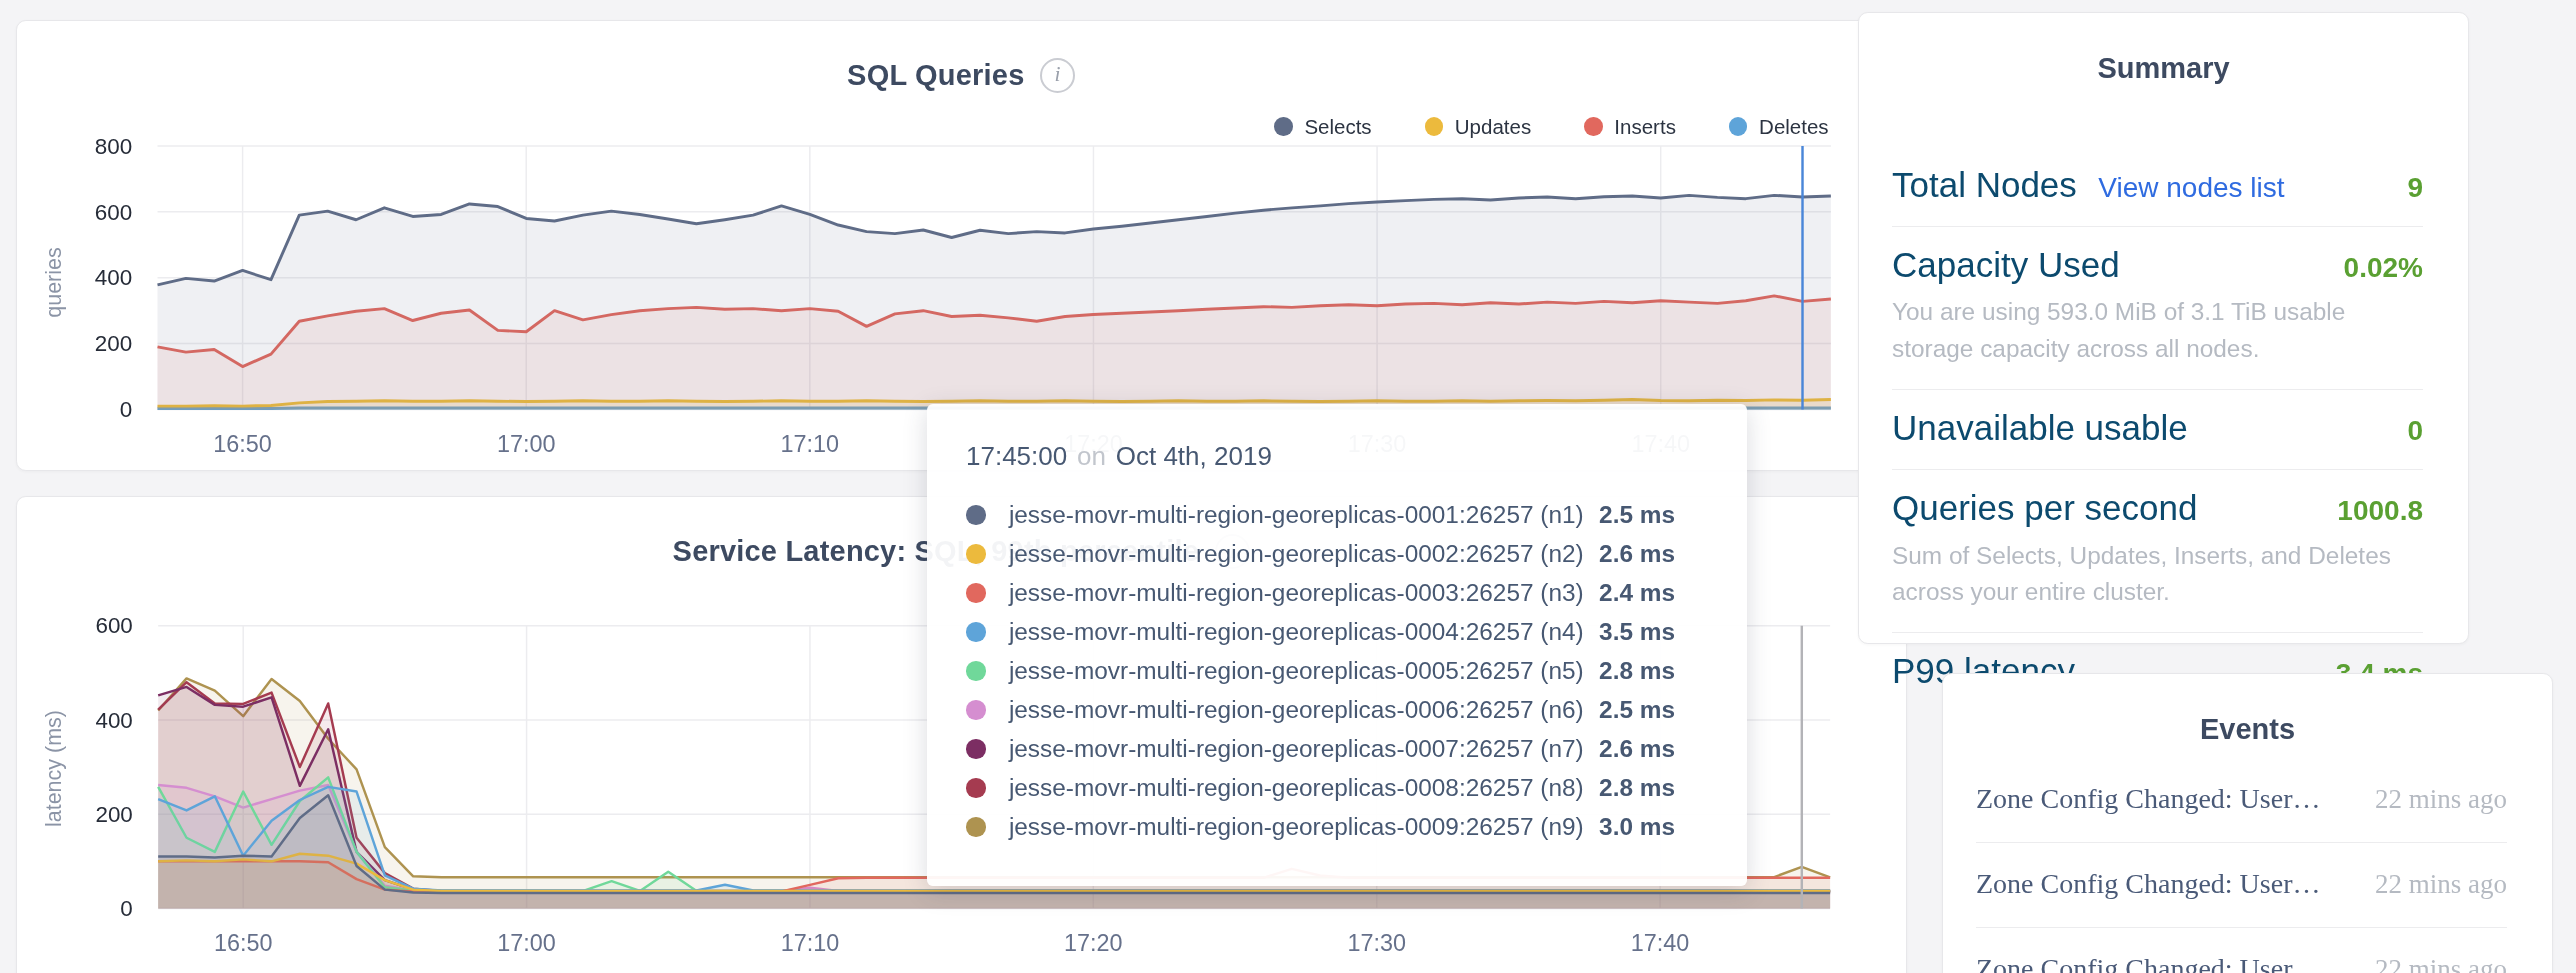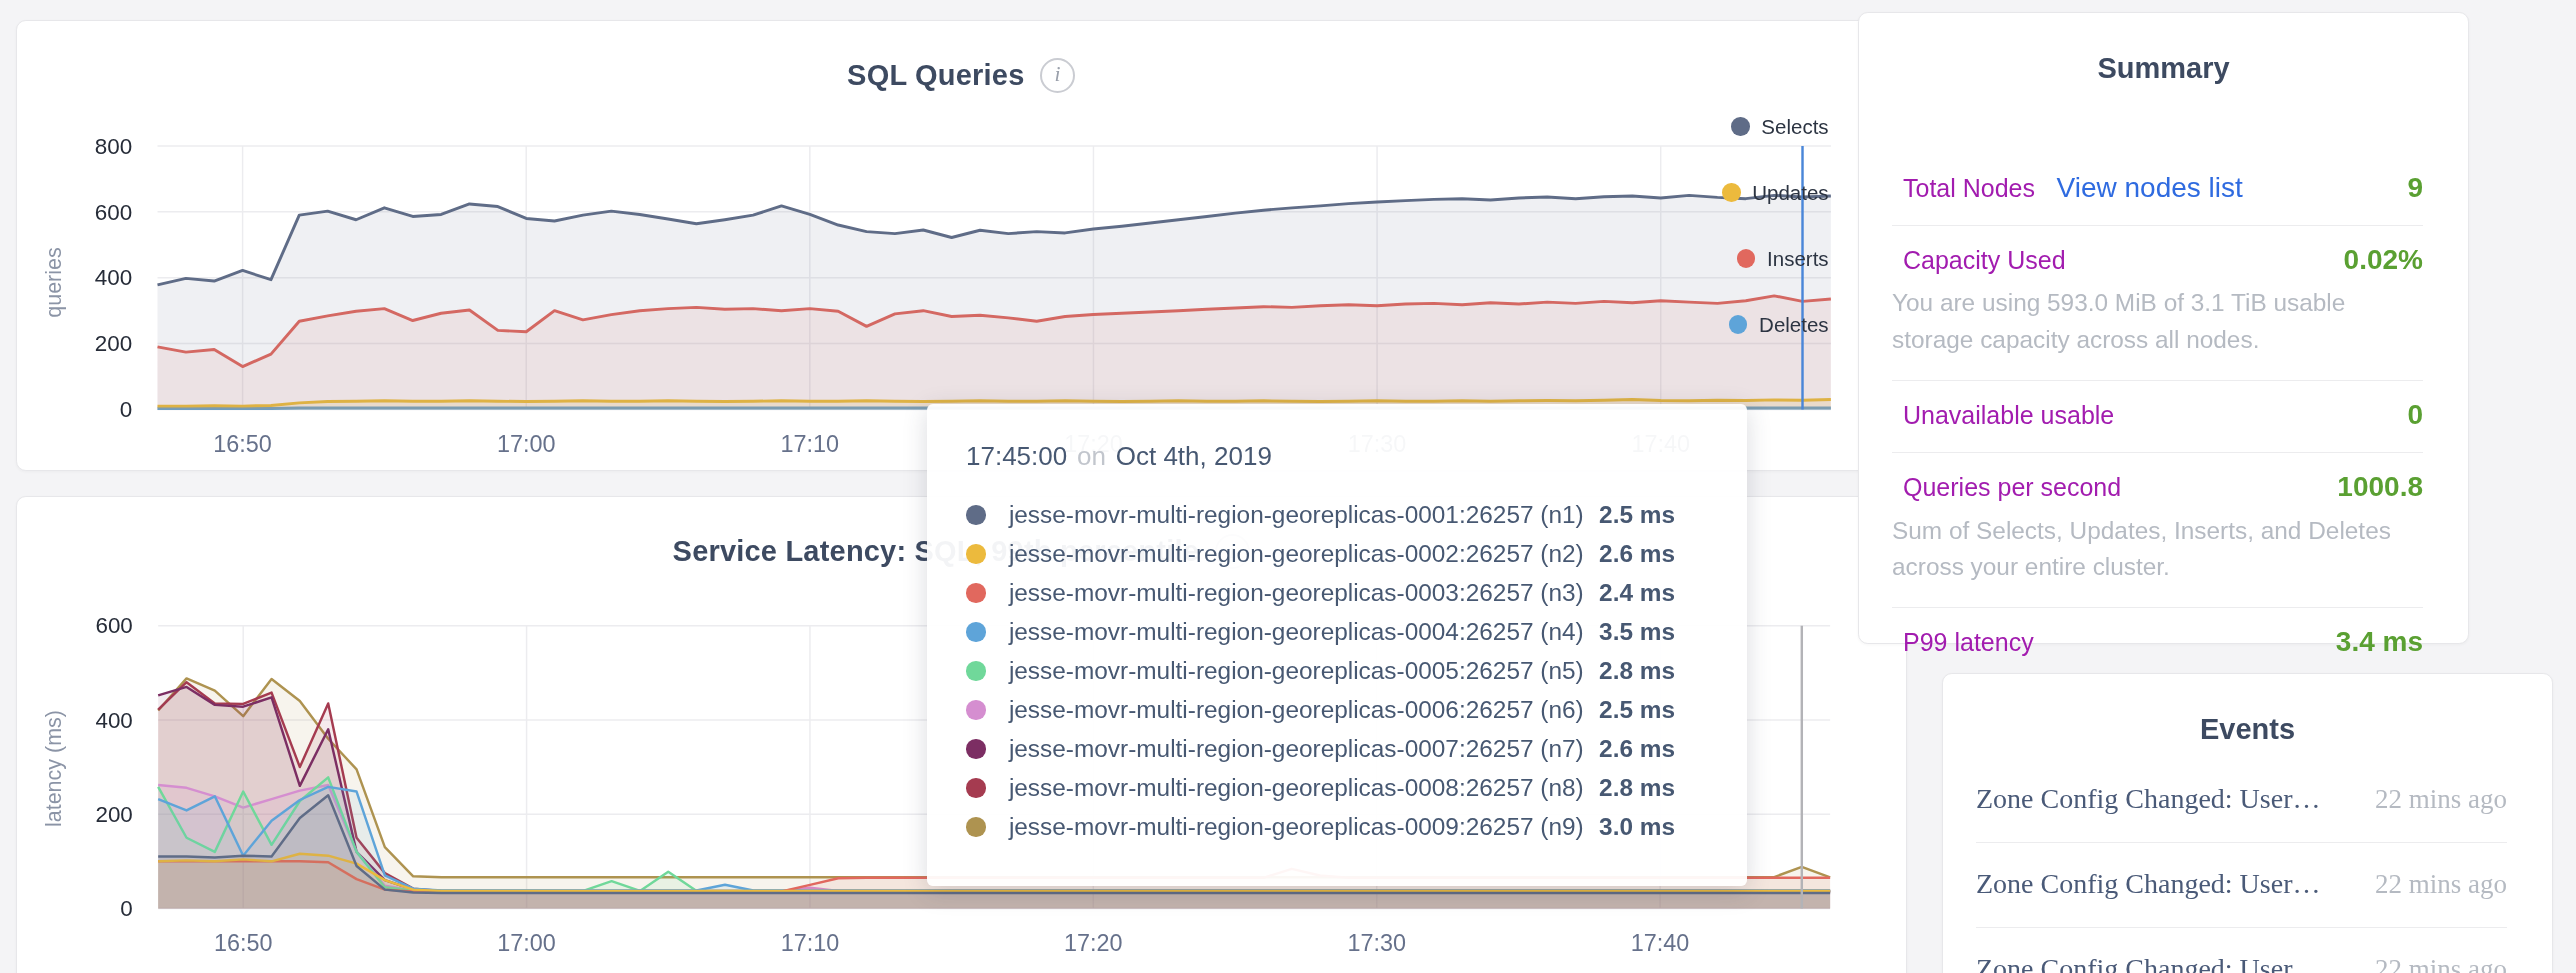--- a/index.html
+++ b/index.html
@@ -27,21 +27,21 @@
   }
   .chart-title { font-size:29px; font-weight:bold; color:#3d4a61; letter-spacing:0.2px; }
   .info-icon {
     width:35px; height:35px; border:2px solid #caccd2; border-radius:50%;
     display:flex; align-items:center; justify-content:center;
     color:#9aa0ab; font-family:"Liberation Serif", serif; font-style:italic;
     font-size:21.5px; line-height:1;
   }
   .legend {
     position:absolute; top:94px; right:77px;
-    display:flex; align-items:flex-end; gap:42px; z-index:2;flex-direction:column;
+    display:flex; align-items:flex-start; gap:53px; z-index:2;
   }
   .legend-item { display:flex; align-items:center; gap:11.7px; }
   .legend-dot { width:18.5px; height:18.5px; border-radius:50%; }
   .legend-label { font-size:20.5px; color:#2c3442; }
   .chart-svg { position:absolute; left:0; top:0; }
   .y-unit {
     position:absolute; left:-60px; width:195px; text-align:center;
     transform:rotate(-90deg);
     font-size:21.5px; color:#8b94a6;
   }
@@ -68,21 +68,21 @@
   #summary-card { left:1858px; top:11.7px;  width:611px; height:632px; }
   #events-card  { left:1942px; top:673px; width:611px; height:322px; }
   .side-title {
     text-align:center; font-size:29px; font-weight:bold; color:#3d4a61;
     padding:39px 0 33px;
   }
   .side-body { margin:0 45px 0 33px; }
   .sum-row { padding:17.6px 0 21.5px; border-top:1px solid #ececee; }
   .sum-row.first { border-top:none; padding-top:5.9px; }
   .sum-main { display:flex; align-items:baseline; }
-  .sum-label { font-size:25px; color:#a21caf;margin-left:11px; }
+  .sum-label { font-size:35px; color:#0c4a6e; }
   .sum-link { font-size:28px; color:#2f6be0; margin-left:21.5px; cursor:pointer;margin-top:48px; }
   .sum-value { font-size:28px; font-weight:600; color:#5aa032; margin-left:auto; }
   .sum-note { font-size:24.4px; line-height:1.5; color:#b5bac2; margin-top:9.8px; padding-right:3.9px; }
   .event-row {
     display:flex; align-items:flex-end;
     padding:25px 0 27px; border-top:1px solid #ececee;font-family:Liberation Serif, serif;
   }
   .event-row.first { border-top:none; padding-top:3.9px; }
   .event-label { font-size:28px; color:#4a5a78; }
   .event-time { font-size:27px; color:#b5bac2; margin-left:auto; }

